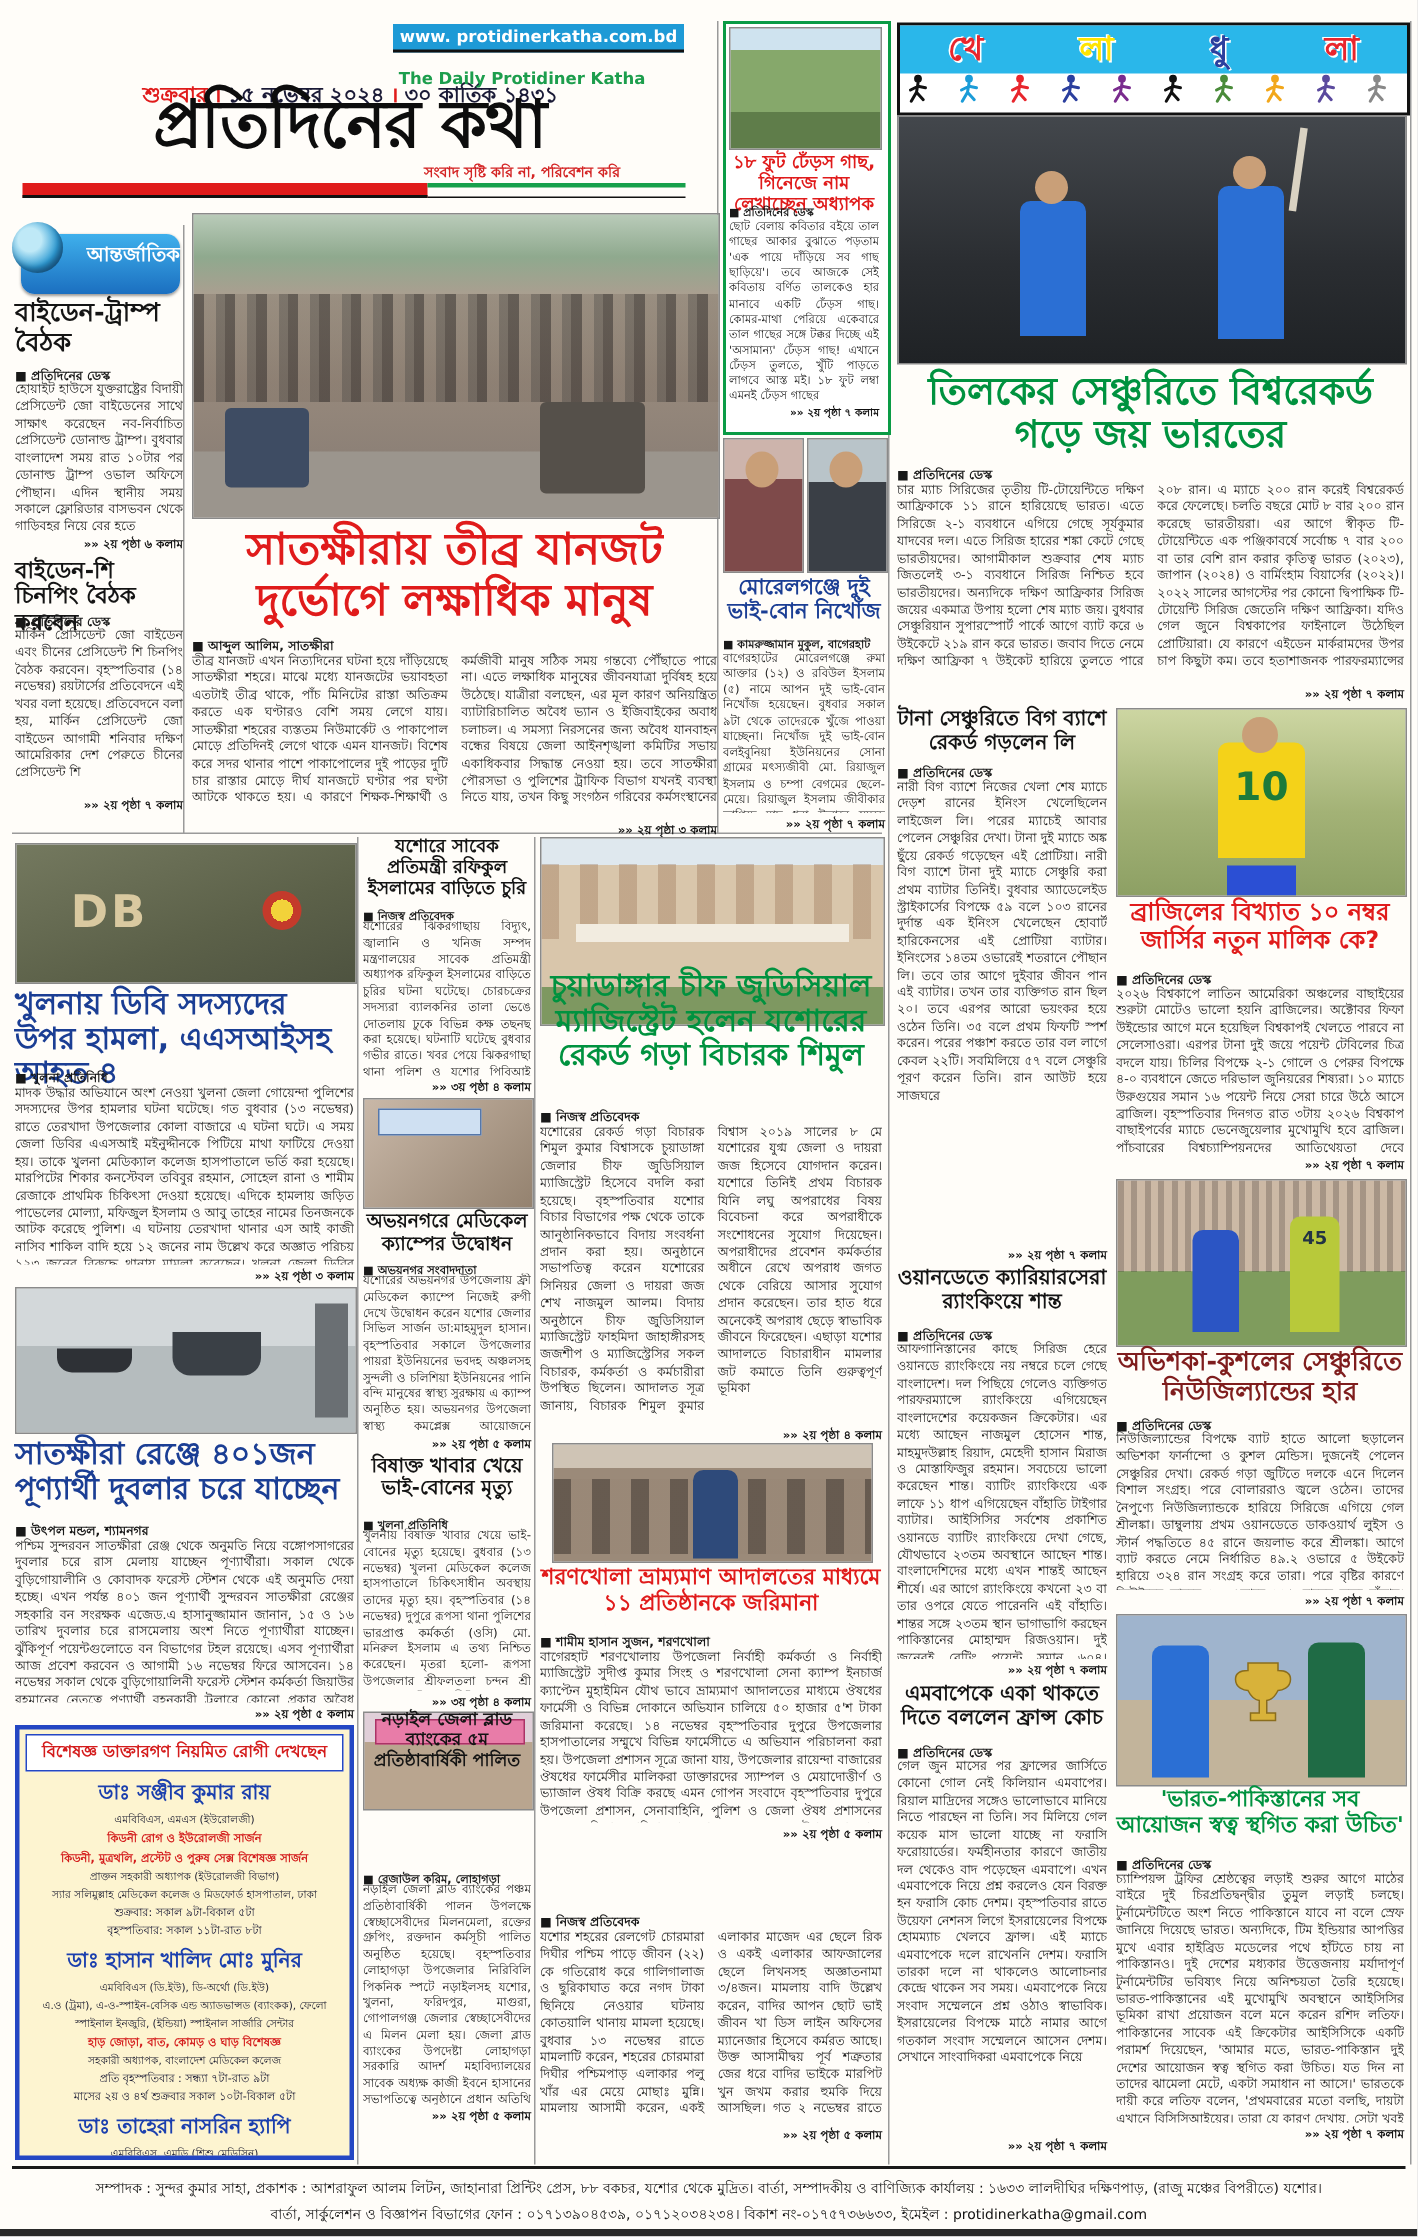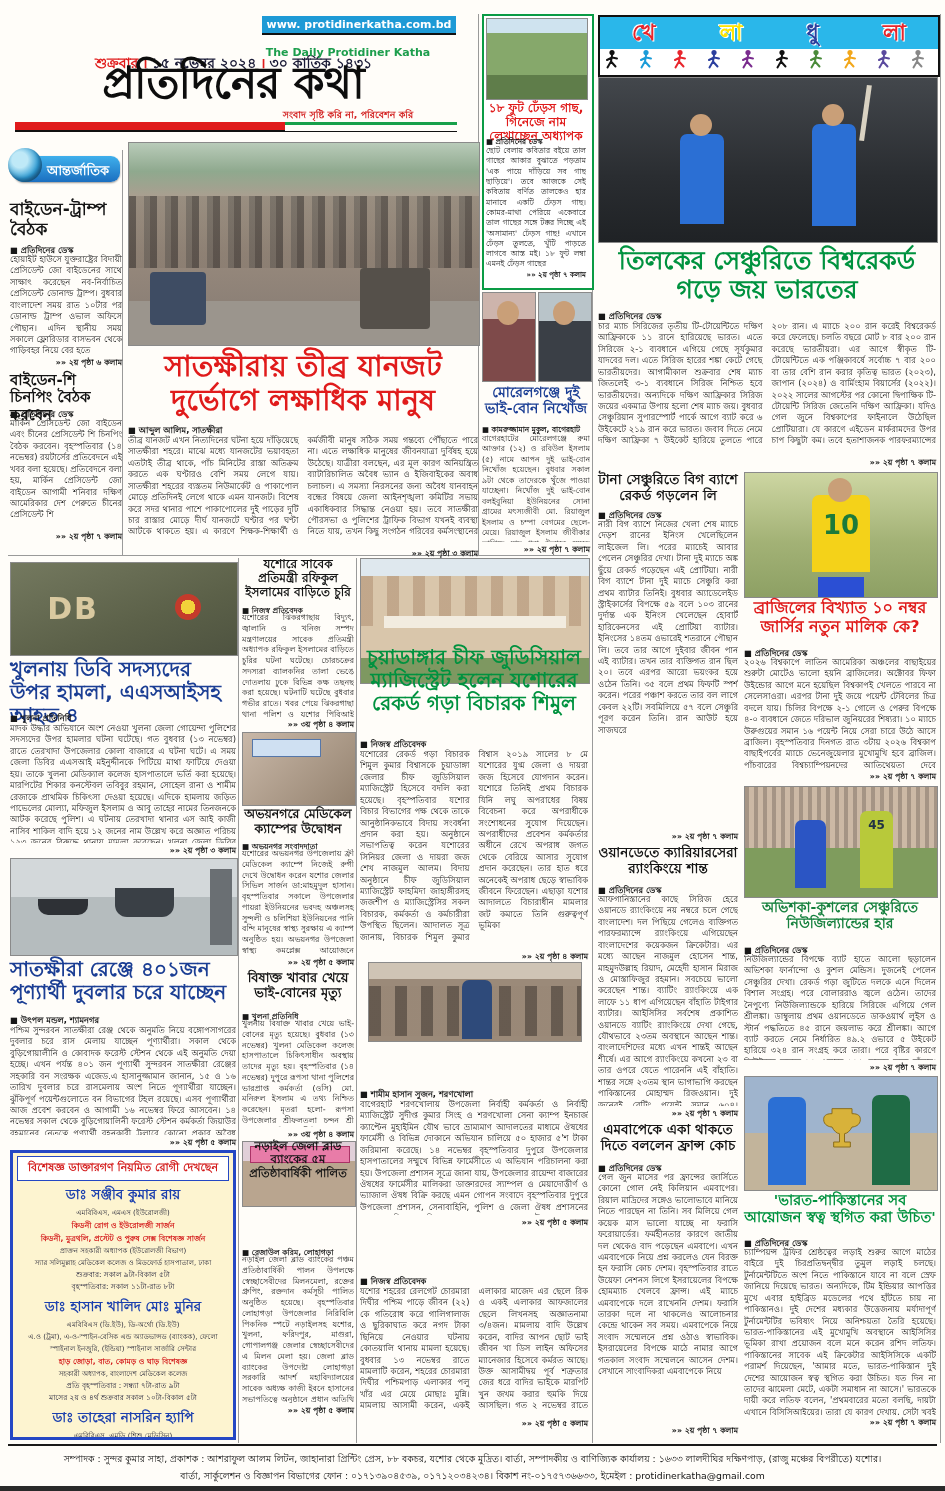--- a/index.html
+++ b/index.html
@@ -64,21 +64,21 @@
   <div class="rule-grn" style="left:285px;top:122px;width:172px;height:6px;"></div>
 
   <div class="vr" style="left:122px;top:150px;height:406px;"></div>
   <div class="vr" style="left:478px;top:14px;height:542px;"></div>
   <div class="vr" style="left:592px;top:14px;height:1429px;"></div>
   <div class="vr" style="left:940px;top:14px;height:1429px;"></div>
   <div class="vr" style="left:238px;top:558px;height:885px;"></div>
   <div class="vr" style="left:356px;top:558px;height:885px;"></div>
   <div class="hr" style="left:8px;top:555px;width:580px;"></div>
 
-  <div class="badge" style="left:14px;top:156px;width:84px;height:26px;">আন্তর্জাতিক</div>
+  <div class="badge" style="left:14px;top:156px;width:84px;height:40px;text-align:right;">আন্তর্জাতিক</div>
   <span class="globe" style="left:8px;top:148px;width:34px;height:34px;"></span>
 
   <div class="hl black left" style="left:10px;top:200px;width:112px;font-size:17px;">বাইডেন-ট্রাম্প বৈঠক</div>
   <div class="byline" style="left:10px;top:244px;width:112px;">■ প্রতিদিনের ডেস্ক</div>
   <div class="bt" style="left:10px;top:254px;width:112px;height:100px;">হোয়াইট হাউসে যুক্তরাষ্ট্রের বিদায়ী প্রেসিডেন্ট জো বাইডেনের সাথে সাক্ষাৎ করেছেন নব-নির্বাচিত প্রেসিডেন্ট ডোনাল্ড ট্রাম্প। বুধবার বাংলাদেশ সময় রাত ১০টার পর ডোনাল্ড ট্রাম্প ওভাল অফিসে পৌছান। এদিন স্থানীয় সময় সকালে ফ্লোরিডার বাসভবন থেকে গাড়িবহর নিয়ে বের হতে</div>
   <div class="cont" style="left:10px;top:356px;width:112px;">»» ২য় পৃষ্ঠা ৬ কলাম</div>
 
   <div class="hl black left" style="left:10px;top:372px;width:112px;font-size:15px;">বাইডেন-শি চিনপিং বৈঠক করবেন</div>
   <div class="byline" style="left:10px;top:408px;width:112px;">■ প্রতিদিনের ডেস্ক</div>
   <div class="bt" style="left:10px;top:418px;width:112px;height:110px;">মার্কিন প্রেসিডেন্ট জো বাইডেন এবং চীনের প্রেসিডেন্ট শি চিনপিং বৈঠক করবেন। বৃহস্পতিবার (১৪ নভেম্বর) রয়টার্সের প্রতিবেদনে এই খবর বলা হয়েছে। প্রতিবেদনে বলা হয়, মার্কিন প্রেসিডেন্ট জো বাইডেন আগামী শনিবার দক্ষিণ আমেরিকার দেশ পেরুতে চীনের প্রেসিডেন্ট শি</div>
@@ -177,21 +177,21 @@
   <div class="byline" style="left:744px;top:647px;width:192px;">■ প্রতিদিনের ডেস্ক</div>
   <div class="bt" style="left:744px;top:657px;width:192px;height:112px;">২০২৬ বিশ্বকাপে লাতিন আমেরিকা অঞ্চলের বাছাইয়ের শুরুটা মোটেও ভালো হয়নি ব্রাজিলের। অক্টোবর ফিফা উইন্ডোর আগে মনে হয়েছিল বিশ্বকাপই খেলতে পারবে না সেলেসাওরা। এরপর টানা দুই জয়ে পয়েন্ট টেবিলের চিত্র বদলে যায়। চিলির বিপক্ষে ২-১ গোলে ও পেরুর বিপক্ষে ৪-০ ব্যবধানে জেতে দরিভাল জুনিয়রের শিষ্যরা। ১০ ম্যাচে উরুগুয়ের সমান ১৬ পয়েন্ট নিয়ে সেরা চারে উঠে আসে ব্রাজিল। বৃহস্পতিবার দিনগত রাত ৩টায় ২০২৬ বিশ্বকাপ বাছাইপর্বের ম্যাচে ভেনেজুয়েলার মুখোমুখি হবে ব্রাজিল। পাঁচবারের বিশ্বচ্যাম্পিয়নদের আতিথেয়তা দেবে ভেনেজুয়েলা। ম্যাচটি হবে এস্তাদিও মনুমেন্টাল দে মাতুরিনে। নভেম্বর ফিক্সচারে ব্রাজিলের পরের ম্যাচ উরুগুয়ের বিপক্ষে ঘরের মাঠ ফন্টে নোভা আরেনায়। ইনজুরির কারণে চলতি মাসের দুই ম্যাচের স্কোয়াড থেকে ছিটকে গেছেন রদ্রিগো। গত বছরের অক্টোবরে উরুগুয়ের বিপক্ষে ম্যাচে নেইমার ইনজুরিতে পড়ার</div>
   <div class="cont" style="left:744px;top:770px;width:192px;">»» ২য় পৃষ্ঠা ৭ কলাম</div>
 
   <div class="photo" style="left:744px;top:786px;width:192px;height:110px;background:linear-gradient(180deg,#cdb9a4 0 55%,#7f9c5d 55% 100%);">
     <div style="position:absolute;left:0;top:0;width:100%;height:55%;background:repeating-linear-gradient(90deg,rgba(90,80,75,.35) 0 4px,rgba(200,185,170,.2) 4px 9px);"></div>
     <div class="fig" style="left:26%;top:30%;width:16%;height:62%;background:#2b55c4;"></div>
     <div class="fig" style="left:60%;top:22%;width:17%;height:70%;background:#b8c93a;"></div>
     <div class="jersey" style="left:60%;top:28%;width:17%;font-size:12px;color:#234;">45</div>
   </div>
-  <div class="hl" style="left:744px;top:899px;width:192px;font-size:14px;color:#15803d;">অভিশকা-কুশলের সেঞ্চুরিতে নিউজিল্যান্ডের হার</div>
+  <div class="hl" style="left:744px;top:899px;width:192px;font-size:17px;color:#7f1d1d;">অভিশকা-কুশলের সেঞ্চুরিতে নিউজিল্যান্ডের হার</div>
   <div class="byline" style="left:744px;top:944px;width:192px;">■ প্রতিদিনের ডেস্ক</div>
   <div class="bt" style="left:744px;top:954px;width:192px;height:106px;">নিউজিল্যান্ডের বিপক্ষে ব্যাট হাতে আলো ছড়ালেন অভিশকা ফার্নান্দো ও কুশল মেন্ডিস। দুজনেই পেলেন সেঞ্চুরির দেখা। রেকর্ড গড়া জুটিতে দলকে এনে দিলেন বিশাল সংগ্রহ। পরে বোলাররাও জ্বলে ওঠেন। তাদের নৈপুণ্যে নিউজিল্যান্ডকে হারিয়ে সিরিজে এগিয়ে গেল শ্রীলঙ্কা। ডাম্বুলায় প্রথম ওয়ানডেতে ডাকওয়ার্থ লুইস ও স্টার্ন পদ্ধতিতে ৪৫ রানে জয়লাভ করে শ্রীলঙ্কা। আগে ব্যাট করতে নেমে নির্ধারিত ৪৯.২ ওভারে ৫ উইকেট হারিয়ে ৩২৪ রান সংগ্রহ করে তারা। পরে বৃষ্টির কারণে কিউইদের সামনে ২৭ ওভারে ২২১ রানের লক্ষ্য দাঁড়ায়। এই লক্ষ্য তাড়া করতে নেমে ৯ উইকেট হারিয়ে ১৭৫ রানের বেশি করতে পারেনি তারা। বৃষ্টি বাধায় খেলা দেরিতে শুরু হওয়ার পর আরেক দফা বৃষ্টির মুখে পড়তে হয় তাদের। যদিও ওভার কমানো</div>
   <div class="cont" style="left:744px;top:1061px;width:192px;">»» ২য় পৃষ্ঠা ৭ কলাম</div>
 
   <div class="photo" style="left:744px;top:1076px;width:192px;height:113px;background:linear-gradient(180deg,#9fb4cd 0 50%,#c2b49b 50% 100%);">
     <div class="fig" style="left:12%;top:18%;width:20%;height:78%;background:#2b6fd4;"></div>
     <div class="fig" style="left:66%;top:16%;width:20%;height:80%;background:#1f6b45;"></div>
     <svg width="40" height="56" viewBox="0 0 24 32" style="position:absolute;left:40%;top:24%;">
       <path d="M6 2 h12 v3 c4 0 5 1.5 5 3.5 C23 12 19.5 13 18 13 c-1.2 2.4-2.8 3.8-4.5 4 V22 h3.5 v3 H7 v-3 h3.5 v-5 C8.8 16.8 7.2 15.4 6 13 4.5 13 1 12 1 8.5 1 6.5 2 5 6 5 Z" fill="#d8b23a" stroke="#8a6d1d" stroke-width=".6"></path>
     </svg>
@@ -274,20 +274,21 @@
   </div>
   <div class="hl green" style="left:360px;top:646px;width:228px;font-size:20px;">চুয়াডাঙ্গার চীফ জুডিসিয়াল ম্যাজিস্ট্রেট হলেন যশোরের রেকর্ড গড়া বিচারক শিমুল</div>
   <div class="byline" style="left:360px;top:738px;width:228px;">■ নিজস্ব প্রতিবেদক</div>
   <div class="bt two" style="left:360px;top:749px;width:228px;height:200px;">যশোরের রেকর্ড গড়া বিচারক শিমুল কুমার বিশ্বাসকে চুয়াডাঙ্গা জেলার চীফ জুডিসিয়াল ম্যাজিস্ট্রেট হিসেবে বদলি করা হয়েছে। বৃহস্পতিবার যশোর বিচার বিভাগের পক্ষ থেকে তাকে আনুষ্ঠানিকভাবে বিদায় সংবর্ধনা প্রদান করা হয়। অনুষ্ঠানে সভাপতিত্ব করেন যশোরের সিনিয়র জেলা ও দায়রা জজ শেখ নাজমুল আলম। বিদায় অনুষ্ঠানে চীফ জুডিসিয়াল ম্যাজিস্ট্রেট ফাহমিদা জাহাঙ্গীরসহ জজশীপ ও ম্যাজিস্ট্রেসির সকল বিচারক, কর্মকর্তা ও কর্মচারীরা উপস্থিত ছিলেন। আদালত সূত্র জানায়, বিচারক শিমুল কুমার বিশ্বাস ২০১৯ সালের ৮ মে যশোরের যুগ্ম জেলা ও দায়রা জজ হিসেবে যোগদান করেন। যশোরে তিনিই প্রথম বিচারক যিনি লঘু অপরাধের বিষয় বিবেচনা করে অপরাধীকে সংশোধনের সুযোগ দিয়েছেন। অপরাধীদের প্রবেশন কর্মকর্তার অধীনে রেখে অপরাধ জগত থেকে বেরিয়ে আসার সুযোগ প্রদান করেছেন। তার হাত ধরে অনেকেই অপরাধ ছেড়ে স্বাভাবিক জীবনে ফিরেছেন। এছাড়া যশোর আদালতে বিচারাধীন মামলার জট কমাতে তিনি গুরুত্বপূর্ণ ভূমিকা</div>
   <div class="cont" style="left:360px;top:950px;width:228px;">»» ২য় পৃষ্ঠা ৪ কলাম</div>
 
   <div class="photo" style="left:368px;top:962px;width:212px;height:78px;background:linear-gradient(180deg,#cfc4b5 0 20%,#9b8a79 20% 100%);">
     <div style="position:absolute;left:0;top:30%;width:100%;height:64%;background:repeating-linear-gradient(90deg,rgba(60,52,46,.55) 0 12px,rgba(150,132,115,.3) 12px 26px);"></div>
     <div class="fig" style="left:44%;top:22%;width:14%;height:76%;background:#2e4a7a;"></div>
   </div>
+  <div class="hl red" style="left:360px;top:1044px;width:228px;font-size:14.5px;">শরণখোলা ভ্রাম্যমাণ আদালতের মাধ্যমে ১১ প্রতিষ্ঠানকে জরিমানা</div>
   <div class="byline" style="left:360px;top:1088px;width:228px;">■ শামীম হাসান সুজন, শরণখোলা</div>
   <div class="bt" style="left:360px;top:1099px;width:228px;height:116px;">বাগেরহাট শরণখোলায় উপজেলা নির্বাহী কর্মকর্তা ও নির্বাহী ম্যাজিস্ট্রেট সুদীপ্ত কুমার সিংহ ও শরণখোলা সেনা ক্যাম্প ইনচার্জ ক্যাপ্টেন মুহাইমিন যৌথ ভাবে ভ্রাম্যমাণ আদালতের মাধ্যমে ঔষধের ফার্মেসী ও বিভিন্ন দোকানে অভিযান চালিয়ে ৫০ হাজার ৫'শ টাকা জরিমানা করেছে। ১৪ নভেম্বর বৃহস্পতিবার দুপুরে উপজেলার হাসপাতালের সম্মুখে বিভিন্ন ফার্মেসীতে এ অভিযান পরিচালনা করা হয়। উপজেলা প্রশাসন সূত্রে জানা যায়, উপজেলার রায়েন্দা বাজারের ঔষধের ফার্মেসীর মালিকরা ডাক্তারদের স্যাম্পল ও মেয়াদোত্তীর্ণ ও ভ্যাজাল ঔষধ বিক্রি করছে এমন গোপন সংবাদে বৃহস্পতিবার দুপুরে উপজেলা প্রশাসন, সেনাবাহিনি, পুলিশ ও জেলা ঔষধ প্রশাসনের সমন্বয় অভিযান পরিচালনা করা হয়। এ সময় উপজেলা স্বাস্থ্য কমপ্লেক্সের সম্মুখে থাকা বিভিন্ন</div>
   <div class="cont" style="left:360px;top:1216px;width:228px;">»» ২য় পৃষ্ঠা ৫ কলাম</div>
 
   <div class="byline" style="left:360px;top:1275px;width:228px;">■ নিজস্ব প্রতিবেদক</div>
   <div class="bt two" style="left:360px;top:1286px;width:228px;height:130px;">যশোর শহরের রেলগেট চোরমারা দিঘীর পশ্চিম পাড়ে জীবন (২২) কে গতিরোধ করে গালিগালাজ ও ছুরিকাঘাত করে নগদ টাকা ছিনিয়ে নেওয়ার ঘটনায় কোতয়ালি থানায় মামলা হয়েছে। বুধবার ১৩ নভেম্ব‌র রাতে মামলাটি করেন, শহরের চোরমারা দিঘীর পশ্চিমপাড় এলাকার পলু খাঁর এর মেয়ে মোছাঃ মুন্নি। মামলায় আসামী করেন, একই এলাকার মাজেদ এর ছেলে রিক ও একই এলাকার আফজালের ছেলে লিখনসহ অজ্ঞাতনামা ৩/৪জন। মামলায় বাদি উল্লেখ করেন, বাদির আপন ছোট ভাই জীবন খা ডিস লাইন অফিসের ম্যানেজার হিসেবে কর্মরত আছে। উক্ত আসামীদ্বয় পূর্ব শত্রুতার জের ধরে বাদির ভাইকে মারপিট খুন জখম করার হুমকি দিয়ে আসছিল। গত ২ নভেম্বর রাতে জীবন খাঁ গ্রাহকের নিকট হতে ডিস বিল সংগ্রহ করে তার অফিসে ফেরার সময় রাত অনুমান ৮ টার সময় রেলগেট চোরমারা দিঘীর পশ্চিমপাড়ে মোছাঃ রোজিনার</div>
   <div class="cont" style="left:360px;top:1417px;width:228px;">»» ২য় পৃষ্ঠা ৫ কলাম</div>
 
   <div class="hr" style="left:8px;top:1444px;width:929px;height:2px;background:#1a1a1a;"></div>
   <div class="footer-line" style="left:20px;top:1452px;width:905px;">সম্পাদক : সুন্দর কুমার সাহা, প্রকাশক : আশরাফুল আলম লিটন, জাহানারা প্রিন্টিং প্রেস, ৮৮ বকচর, যশোর থেকে মুদ্রিত। বার্তা, সম্পাদকীয় ও বাণিজ্যিক কার্যালয় : ১৬৩৩ লালদীঘির দক্ষিণপাড়, (রাজু মঞ্চের বিপরীতে) যশোর।</div>

